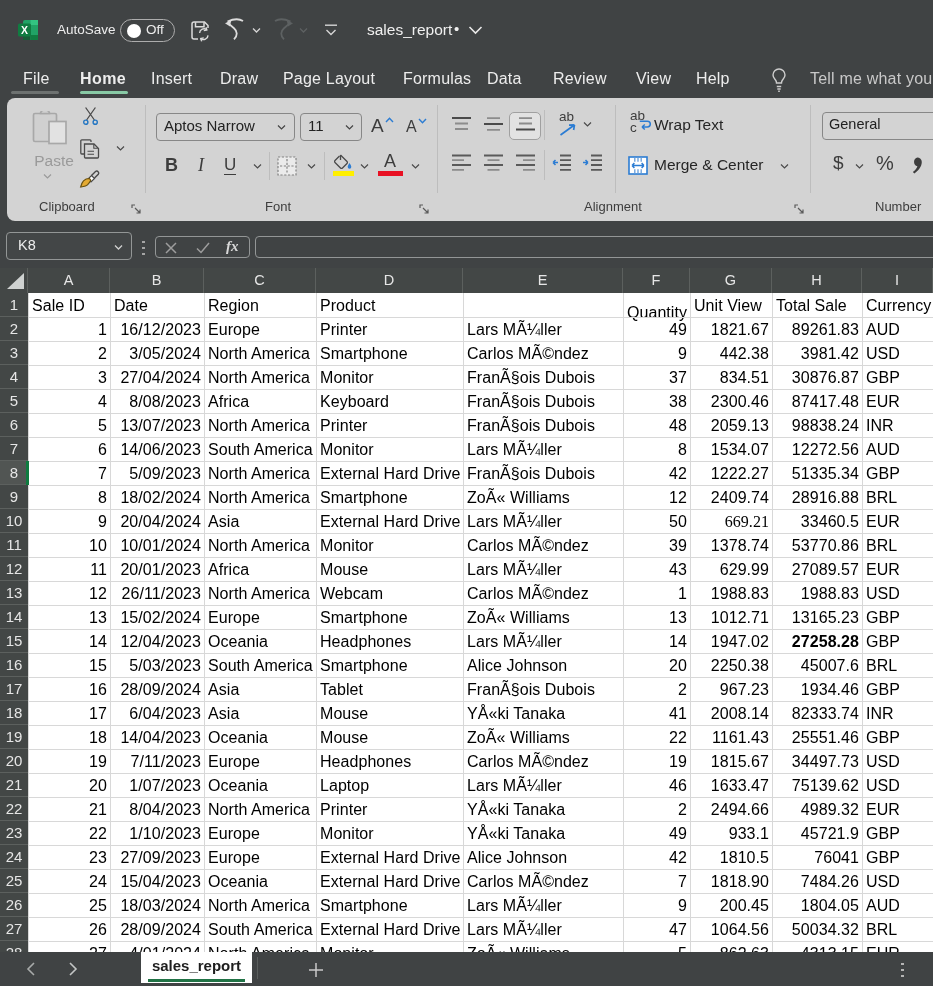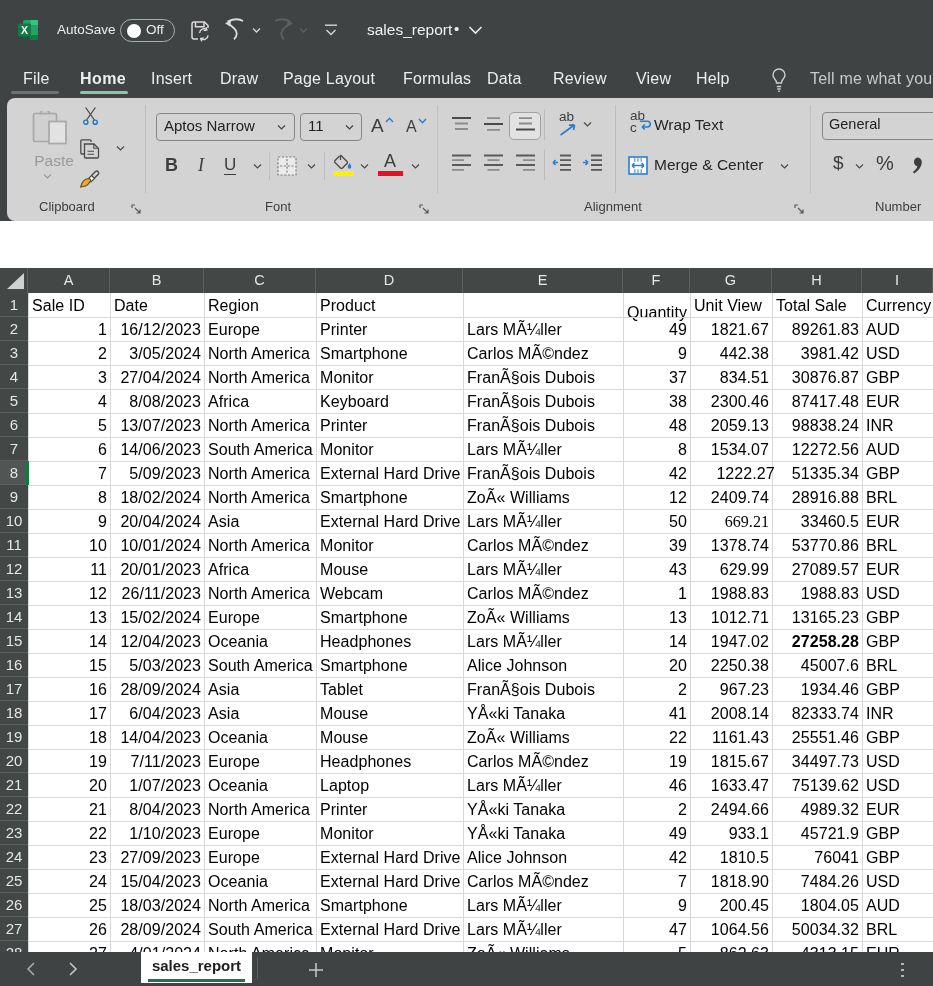--- a/index.html
+++ b/index.html
@@ -285,20 +285,39 @@
   <svg class="chev" style="left:848px;top:66px" viewBox="0 0 9 5">
           <path d="M1 0.5 L4.5 4 L8 0.5" stroke="#4a4a4a" fill="none" stroke-width="1.2"></path>
         </svg>
   <div class="abs" style="left:869px;top:54px;font-size:20px;color:#3d3d3d;">%</div>
   <svg class="abs" style="left:905px;top:59px" width="11" height="18" viewBox="0 0 11 18">
     <path d="M5.2 0.5 a4.6 4.6 0 0 1 4.6 4.6 c0 4.2-3.2 8.6-7.4 11.4 l-1.6-1.4 c2.4-1.8 4-3.8 4.6-5.8 a4.6 4.6 0 0 1-0.2-8.8 z" fill="#3d3d3d"></path>
   </svg>
   <div class="glabel" style="left:868px;">Number</div>
 </div>
     </div>
+<div class="abs" id="fbar">
+  <div class="fbox" style="left:6px;top:11px;width:126px;height:28px;">
+    <span style="position:absolute;left:11px;top:4px;color:#ededed;font-size:14.5px;">K8</span>
+    <svg class="chev" style="left:107px;top:12px" viewBox="0 0 9 5">
+          <path d="M1 0.5 L4.5 4 L8 0.5" stroke="#d0d0d0" fill="none" stroke-width="1.3"></path>
+        </svg>
+  </div>
+  <div class="abs" style="left:142px;top:18px;width:3px;height:16px;background-image:radial-gradient(circle, #a5a5a5 1.2px, transparent 1.3px);background-size:3px 6px;"></div>
+  <div class="fbox" style="left:155px;top:15px;width:95px;height:22px;background:#404344;">
+    <svg class="abs" style="left:9px;top:5px" width="12" height="12" viewBox="0 0 12 12">
+          <path d="M1 1 L11 11 M11 1 L1 11" stroke="#9d9d9d" stroke-width="1.5"></path>
+        </svg>
+    <svg class="abs" style="left:40px;top:5px" width="14" height="12" viewBox="0 0 14 12">
+          <path d="M1 6.5 L5 10.5 L13 1" stroke="#9d9d9d" stroke-width="1.5" fill="none"></path>
+        </svg>
+    <span style="position:absolute;left:70px;top:1px;color:#d8d8d8;font-size:15px;font-style:italic;font-family:'Liberation Serif',serif;font-weight:bold;">fx</span>
+  </div>
+  <div class="fbox" style="left:255px;top:15px;width:684px;height:22px;background:#404344;"></div>
+</div>
 <div class="abs" id="colheads">
 <div class="chd" style="left:0px;width:28px;">
         <svg width="20" height="17" style="position:absolute;right:2px;bottom:3px">
           <path d="M19 0 L19 16 L2 16 Z" fill="#cfd2d1"></path>
         </svg>
       </div>
 <div class="chd" style="left:28px;width:82px;">A</div>
 <div class="chd" style="left:110px;width:94px;">B</div>
 <div class="chd" style="left:204px;width:112px;">C</div>
 <div class="chd" style="left:316px;width:147px;">D</div>
@@ -395,21 +414,21 @@
 <span class="gc" style="left:866px;top:144px;">AUD</span>
 <div class="hline" style="top:168px;"></div>
 <div class="rowhd rowsel" style="top:168px;">8</div>
 <div style="position:absolute;left:26px;top:168px;width:3px;height:24px;background:#0f7b40;"></div>
 <span class="gc" style="left:28px;top:168px;width:79px;text-align:right;">7</span>
 <span class="gc" style="left:110px;top:168px;width:91px;text-align:right;">5/09/2023</span>
 <span class="gc" style="left:208px;top:168px;">North America</span>
 <span class="gc" style="left:320px;top:168px;">External Hard Drive</span>
 <span class="gc" style="left:467px;top:168px;">FranÃ§ois Dubois</span>
 <span class="gc" style="left:623px;top:168px;width:64px;text-align:right;">42</span>
-<span class="gc" style="left:706px;top:168px;width:79px;text-align:center;">1222.27</span>
+<span class="gc" style="left:690px;top:168px;width:79px;text-align:right;">1222.27</span>
 <span class="gc" style="left:772px;top:168px;width:87px;text-align:right;">51335.34</span>
 <span class="gc" style="left:866px;top:168px;">GBP</span>
 <div class="hline" style="top:192px;"></div>
 <div class="rowhd" style="top:192px;">9</div>
 <span class="gc" style="left:28px;top:192px;width:79px;text-align:right;">8</span>
 <span class="gc" style="left:110px;top:192px;width:91px;text-align:right;">18/02/2024</span>
 <span class="gc" style="left:208px;top:192px;">North America</span>
 <span class="gc" style="left:320px;top:192px;">Smartphone</span>
 <span class="gc" style="left:467px;top:192px;">ZoÃ« Williams</span>
 <span class="gc" style="left:623px;top:192px;width:64px;text-align:right;">12</span>

